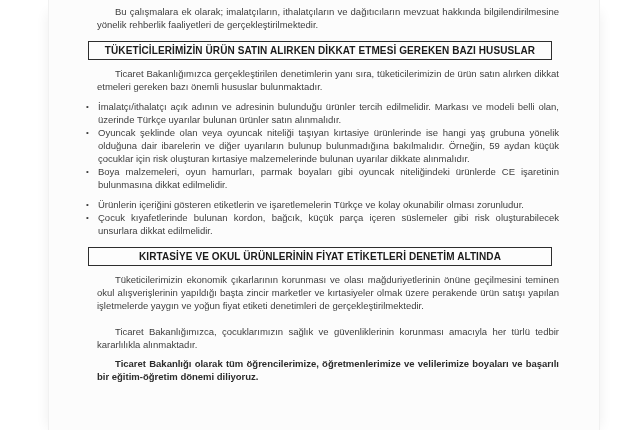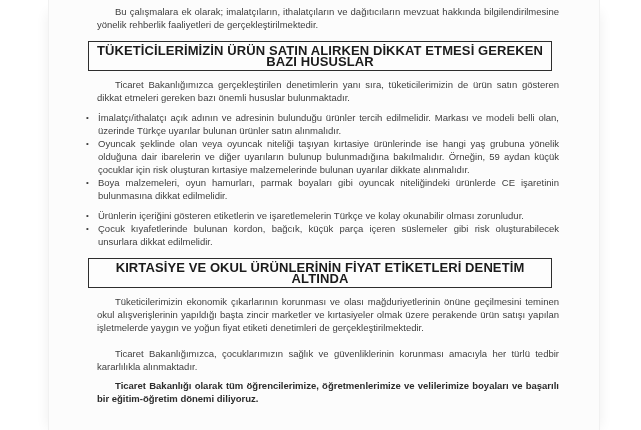--- a/index.html
+++ b/index.html
@@ -39,21 +39,21 @@
     text-indent: 18px;
   }
   .section-header {
     box-sizing: border-box;
     width: 464px;
     margin: 10px 0 0 -9px;
     border: 1.5px solid #2e2e2e;
     background: #fdfdfd;
     text-align: center;
     font-weight: bold;
-    font-size: 13px;
+    font-size: 10px;
     line-height: 11px;
     padding: 3px 2px;
     color: #1b1b1b;
     letter-spacing: 0.1px;
   }
   .sub-title {
     margin: 8px 0 0;
     font-size: 9.5px;
     line-height: 13px;
     font-weight: bold;
@@ -97,21 +97,21 @@
 </head>
 <body>
 
 <div class="viewer">
   <div class="page">
 
     <p class="para">Bu çalışmalara ek olarak; imalatçıların, ithalatçıların ve dağıtıcıların mevzuat hakkında bilgilendirilmesine yönelik rehberlik faaliyetleri de gerçekleştirilmektedir.</p>
 
     <div class="section-header">TÜKETİCİLERİMİZİN ÜRÜN SATIN ALIRKEN DİKKAT ETMESİ GEREKEN BAZI HUSUSLAR</div>
 
-    <p class="para gap-7">Ticaret Bakanlığımızca gerçekleştirilen denetimlerin yanı sıra, tüketicilerimizin de ürün satın gösteren dikkat etmeleri gereken bazı önemli hususlar bulunmaktadır.</p>
+    <p class="para gap-7">Ticaret Bakanlığımızca gerçekleştirilen denetimlerin yanı sıra, tüketicilerimizin de ürün satın alırken dikkat etmeleri gereken bazı önemli hususlar bulunmaktadır.</p>
 
 
     <ul class="bullets">
       <li>
         <span class="dot">•</span>
         <span class="li-text">İmalatçı/ithalatçı açık adının ve adresinin bulunduğu ürünler tercih edilmelidir. Markası ve modeli belli olan, üzerinde Türkçe uyarılar bulunan ürünler satın alınmalıdır.</span>
       </li>
       <li>
         <span class="dot">•</span>
         <span class="li-text">Oyuncak şeklinde olan veya oyuncak niteliği taşıyan kırtasiye ürünlerinde ise hangi yaş grubuna yönelik olduğuna dair ibarelerin ve diğer uyarıların bulunup bulunmadığına bakılmalıdır. Örneğin, 59 aydan küçük çocuklar için risk oluşturan kırtasiye malzemelerinde bulunan uyarılar dikkate alınmalıdır.</span>

